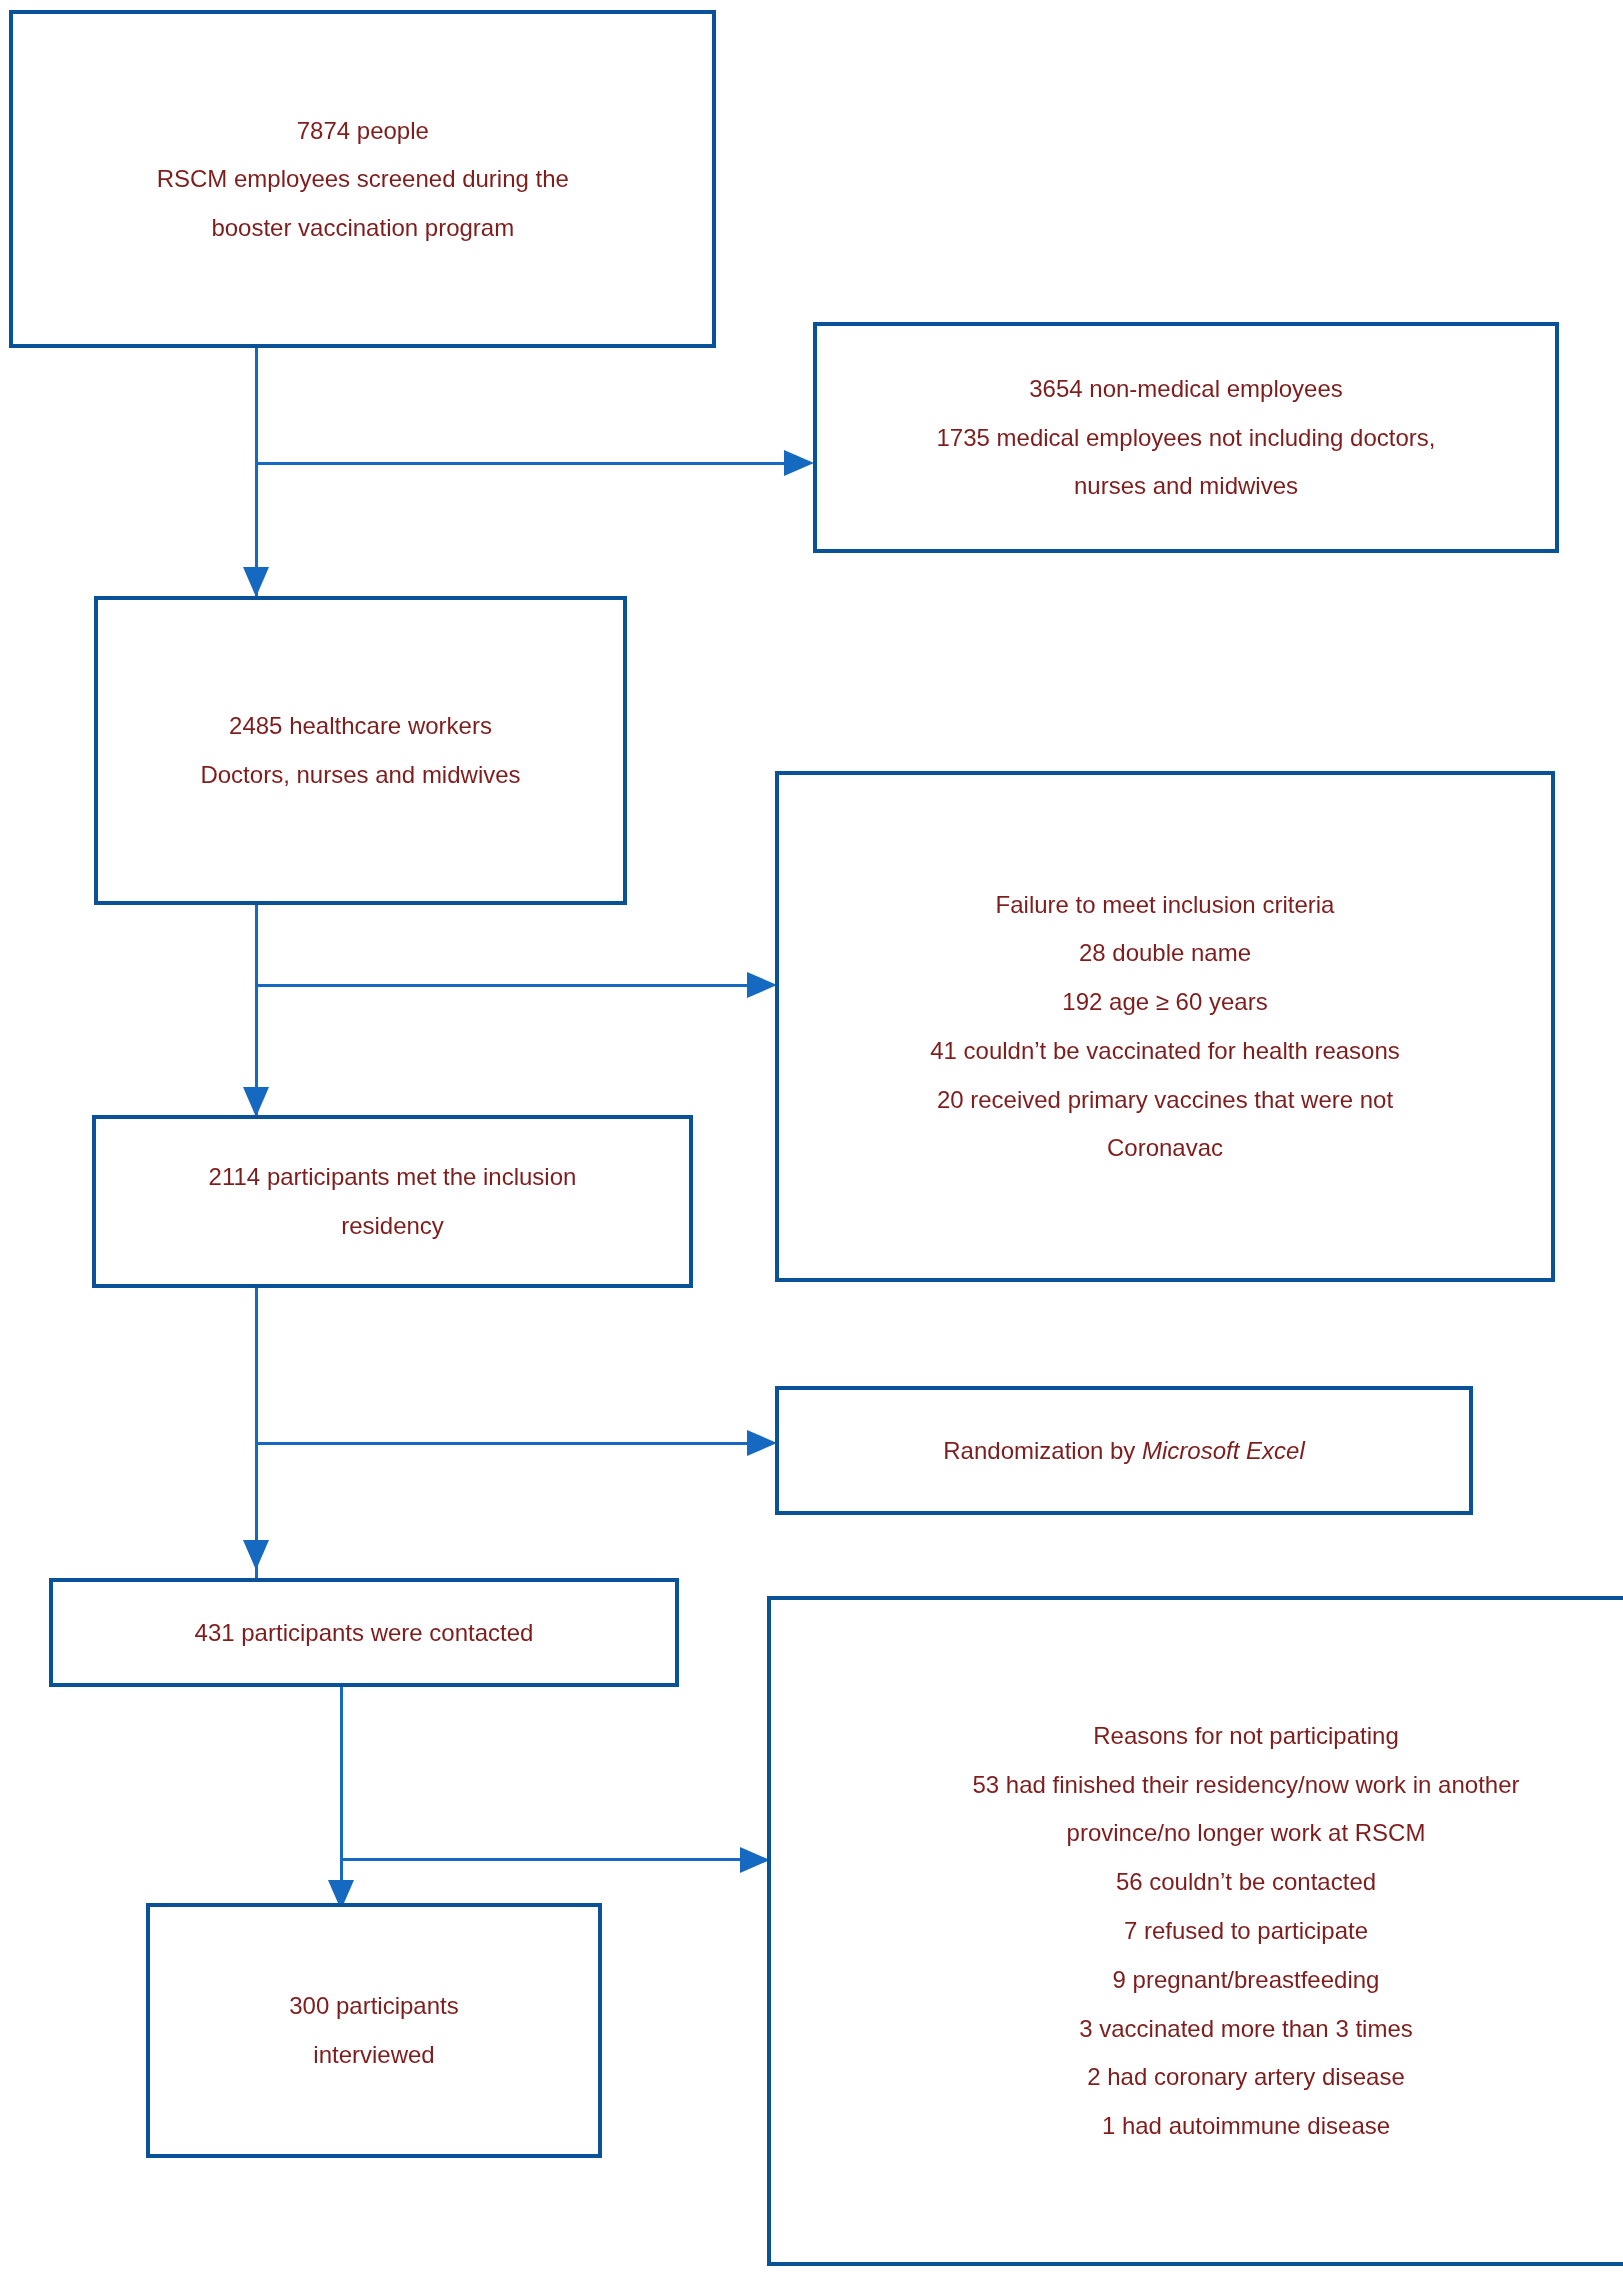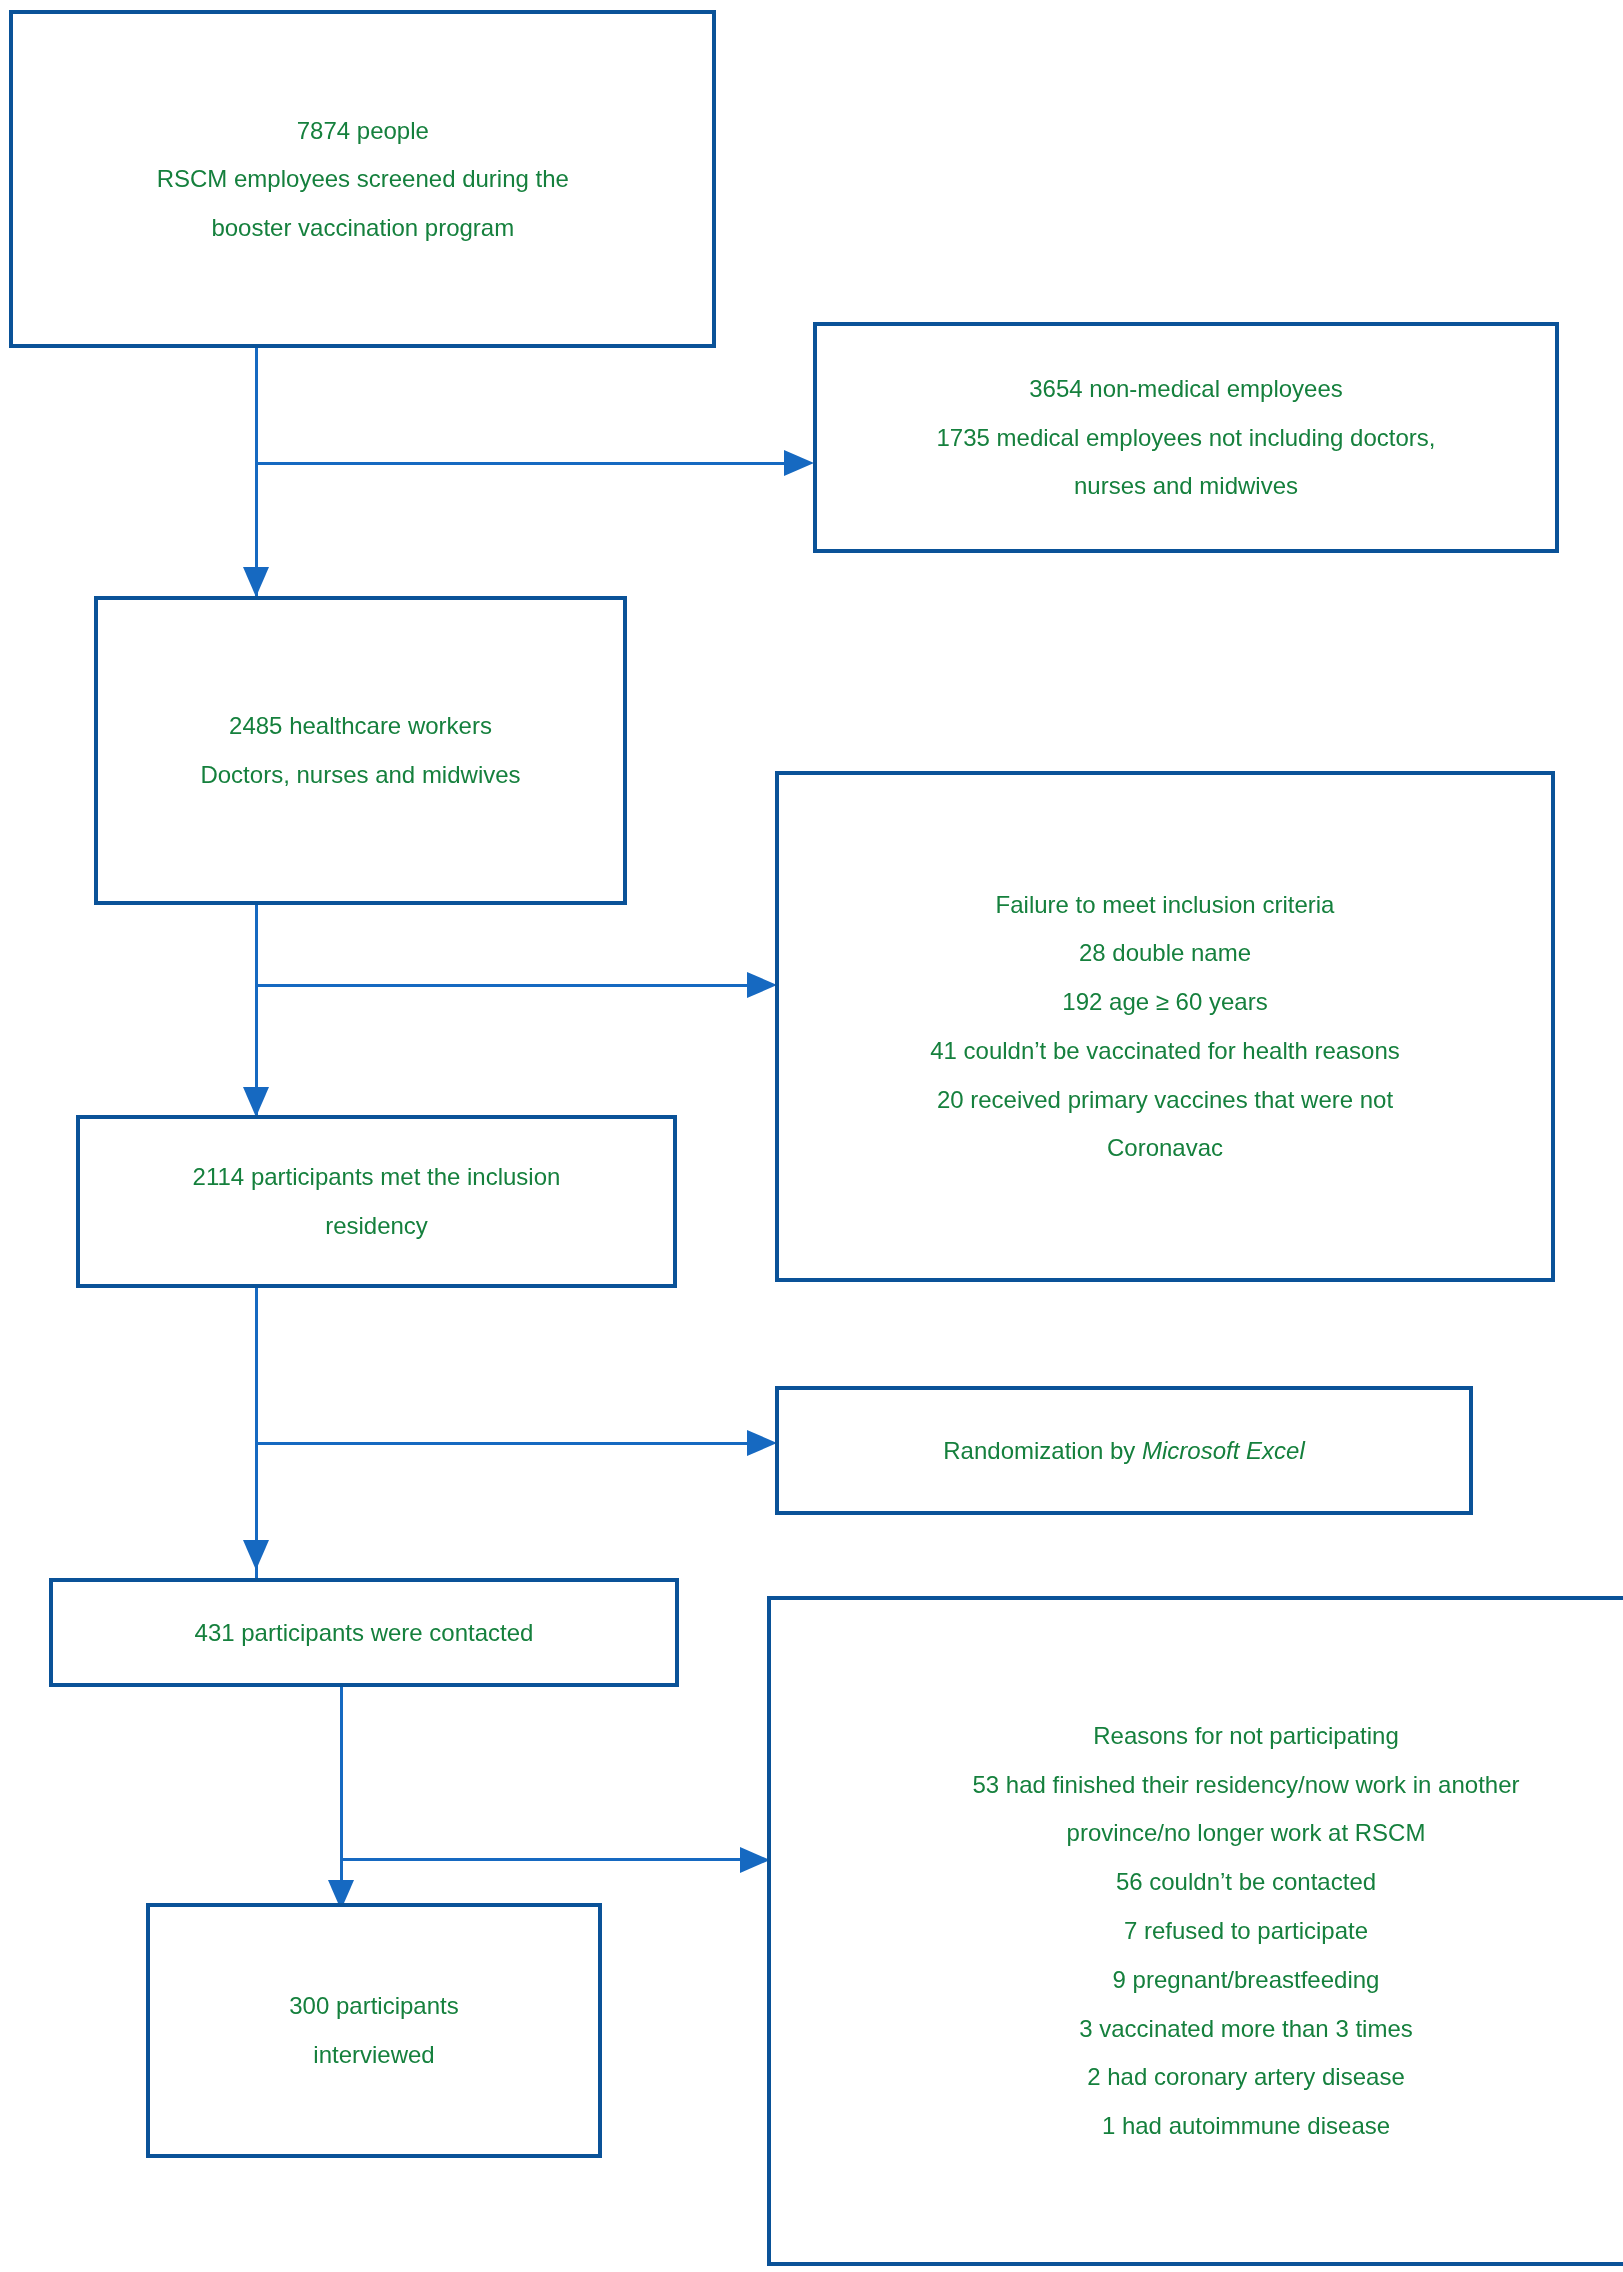--- a/index.html
+++ b/index.html
@@ -19,21 +19,21 @@
     display:flex;
     flex-direction:column;
     align-items:center;
     justify-content:center;
     z-index:3;
   }
   .box .ln{
     display:block;
     width:100%;
     text-align:center;
-    color:#15803d;
+    color:#7f1d1d;
     font-size:24px;
     line-height:1.0;
     white-space:nowrap;
   }
   .box.pad .ln{ margin:12.4px 0; }
   .ital{ font-style:italic; }
 
   
   .vline{position:absolute;background:#1669c1;width:3.1px;z-index:1;}
   .hline{position:absolute;background:#1669c1;height:3.1px;z-index:1;}
@@ -96,21 +96,21 @@
 
   <div class="box pad" style="left:775px; top:771px; width:780px; height:511px;">
     <span class="ln">Failure to meet inclusion criteria</span>
     <span class="ln">28 double name</span>
     <span class="ln">192 age ≥ 60 years</span>
     <span class="ln">41 couldn’t be vaccinated for health reasons</span>
     <span class="ln">20 received primary vaccines that were not</span>
     <span class="ln">Coronavac</span>
   </div>
 
-  <div class="box pad" style="left:76px; top:1115px; width:601px; height:173px;">
+  <div class="box pad" style="left:92px; top:1115px; width:601px; height:173px;">
     <span class="ln">2114 participants met the inclusion</span>
     <span class="ln">residency</span>
   </div>
 
   <div class="box" style="left:775px; top:1386px; width:698px; height:129px;">
     <span class="ln"><span>Randomization by </span><span class="ital">Microsoft Excel</span></span>
   </div>
 
   <div class="box" style="left:49px; top:1578px; width:630px; height:109px;">
     <span class="ln">431 participants were contacted</span>

